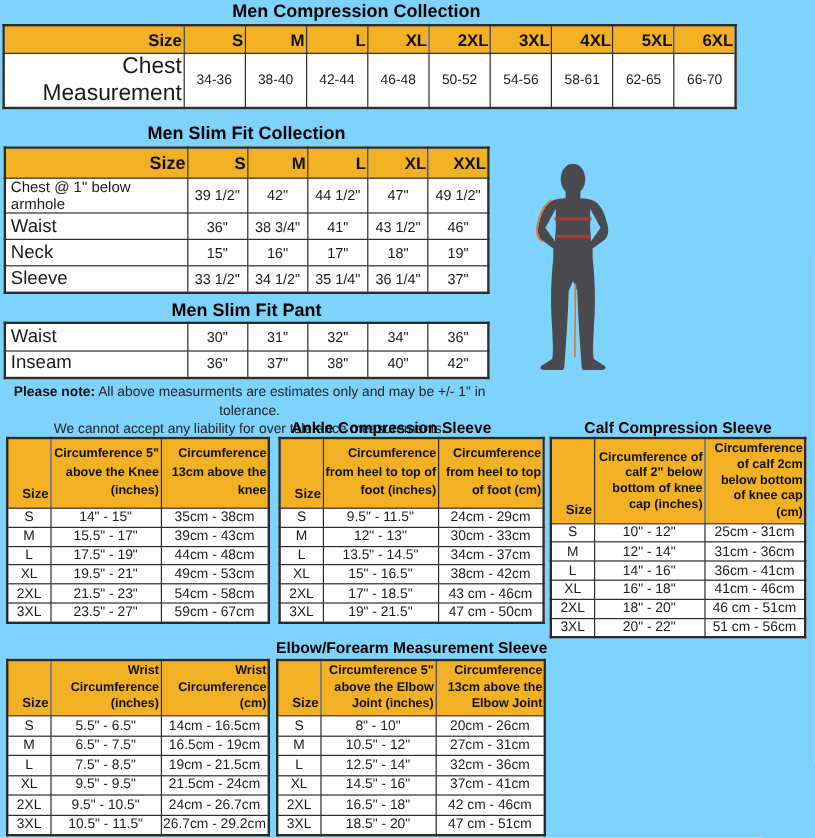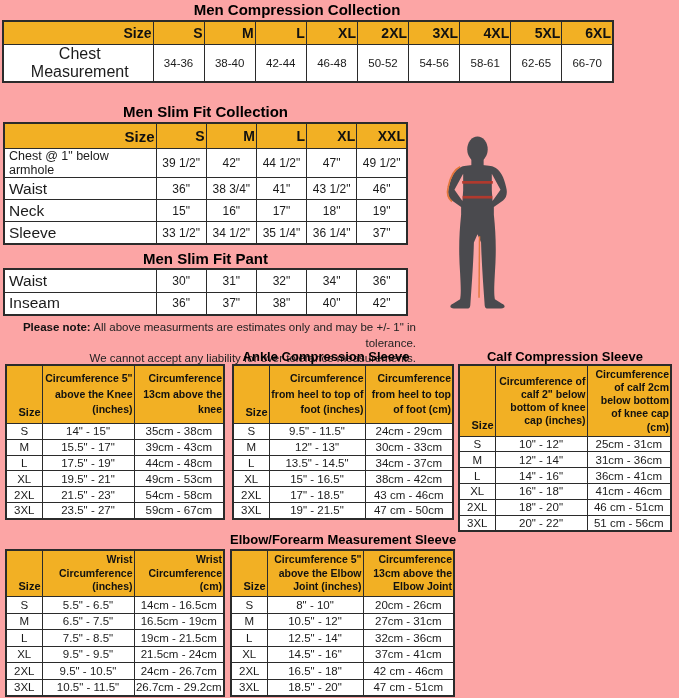--- a/index.html
+++ b/index.html
@@ -8,21 +8,21 @@
     --text:#1B1B1B;
     --figure:#4A4A4E;
     --m-red:#B03A2E;
     --m-orange:#E2763A;
   }
   html,body{margin:0;padding:0;}
   body{
     width:679px;height:698px;background:#fff;
     font-family:"Liberation Sans",sans-serif;color:var(--text);
   }
-  .canvas{position:relative;width:679px;height:698px;background:#fca5a5;overflow:hidden;}
+  .canvas{position:relative;width:679px;height:698px;background:#7dd3fc;overflow:hidden;}
 
   .title{position:absolute;font-weight:bold;text-align:center;color:#000;white-space:nowrap;}
   .title-1{left:2px;top:1px;width:590px;font-size:15px;}
   .title-2{left:3px;top:103px;width:405px;font-size:15px;}
   .title-3{left:3px;top:250px;width:405px;font-size:15px;}
   .title-sm{font-size:13px;}
   .title-knee{left:5px;top:349px;width:220px;}
   .title-ankle{left:215px;top:349px;width:222px;}
   .title-calf{left:458px;top:349px;width:214px;}
   .title-wrist{left:5px;top:548px;width:220px;text-align:right;}
@@ -32,34 +32,34 @@
         border:2px solid var(--line);}
   th,td{border:1px solid var(--line);padding:0 1px;overflow:hidden;}
   thead th{background:var(--header-bg);font-weight:bold;color:#111;text-align:right;}
   td{text-align:center;vertical-align:middle;}
 
   
   .t1{left:2px;top:20px;width:612px;}
   .t1 .c-label{width:150px;}
   .t1 thead th{height:22px;font-size:14px;}
   .t1 td{height:22px;font-size:11.5px;}
-  .t1 td:first-child{text-align:center;font-size:16px;padding-left:4px;margin-left:21px;}
+  .t1 td:first-child{text-align:right;font-size:19px;padding-left:4px;margin-left:21px;}
 
   
   .t2{left:3px;top:122px;width:405px;}
   .t3{left:3px;top:268px;width:405px;}
   .t2 .c-label,.t3 .c-label{width:152px;}
   .t2 thead th{height:24px;font-size:14px;}
   .t2 thead th:first-child{font-size:15px;}
   .t2 td{height:21px;font-size:12px;}
   .t2 td:first-child,.t3 td:first-child{text-align:left;font-size:15.5px;padding-left:4px;}
   .t2 tbody tr:first-child td:first-child{font-size:12.5px;}
   .t3 td{height:21.5px;font-size:12px;}
 
-  .note{position:absolute;left:0;top:320px;width:416px;text-align:right;
+  .note{position:absolute;left:0;top:320px;width:416px;text-align:center;
         font-size:11.5px;line-height:1.35;color:#222;}
   .note b{color:#111;}
 
   
   .small thead th{font-size:10.5px;padding:2px 1px;vertical-align:middle;}
   .small thead th:first-child{vertical-align:bottom;font-size:11px;padding-bottom:3px;}
   .small td{font-size:11.5px;}
   .mid thead th{height:52px;line-height:1.5;}
   .t-calf thead th{line-height:1.25;}
   .mid td{height:14.8px;}

